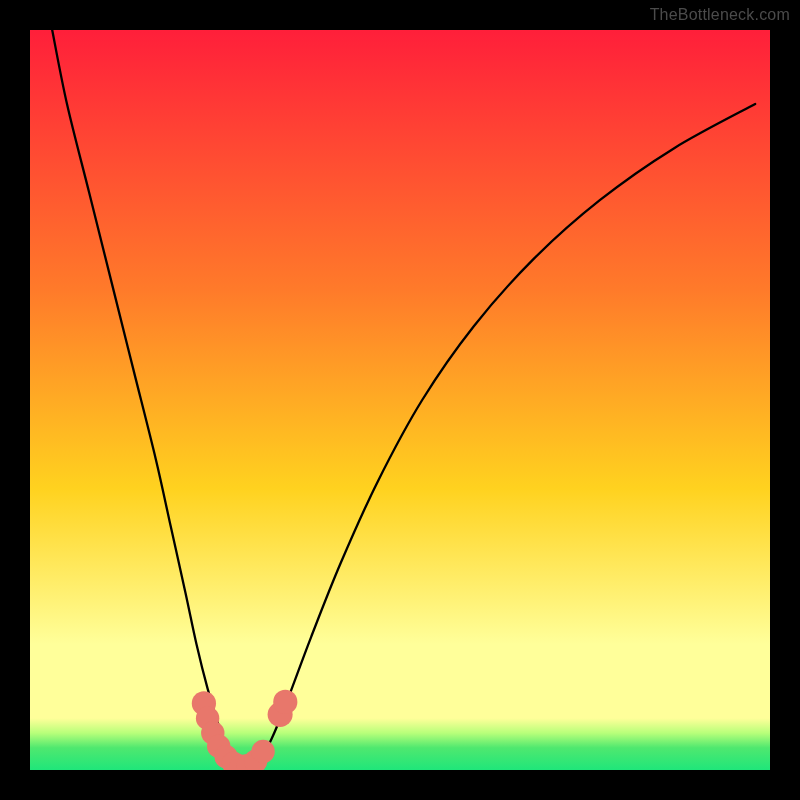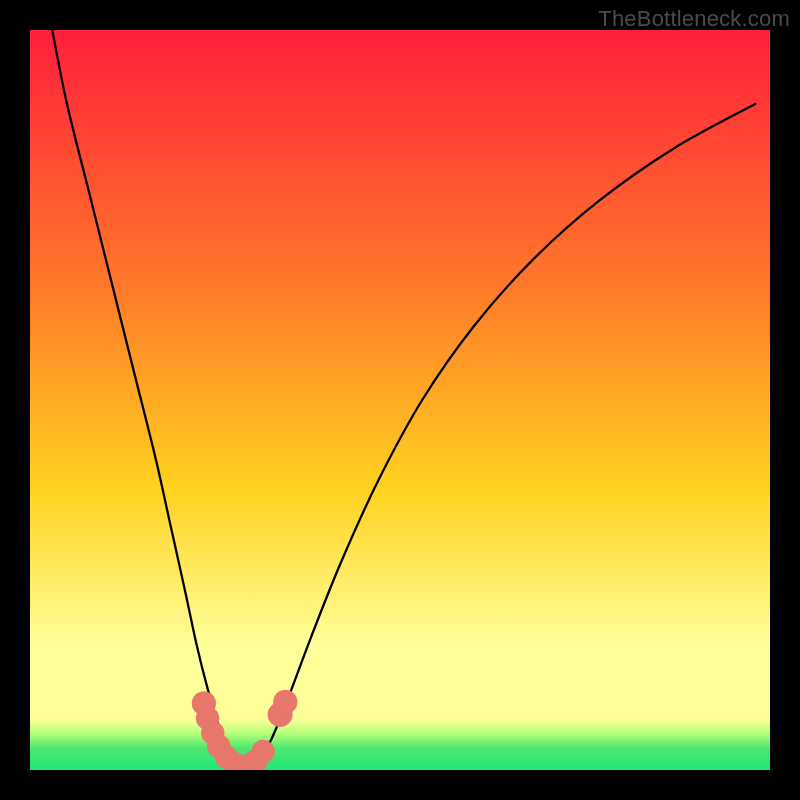--- a/index.html
+++ b/index.html
@@ -28,21 +28,21 @@
   }
   .gradient {
     position: absolute;
     inset: 0;
   }
   .watermark {
     position: absolute;
     top: 6px;
     right: 10px;
     color: #4b4b4b;
-    font-size: 22px;
+    font-size: 16px;
     font-weight: 500;
     letter-spacing: 0.2px;
     user-select: none;
   }
   svg { display: block; }
 </style>
 </head>
 <body>
 
 <div class="frame">

